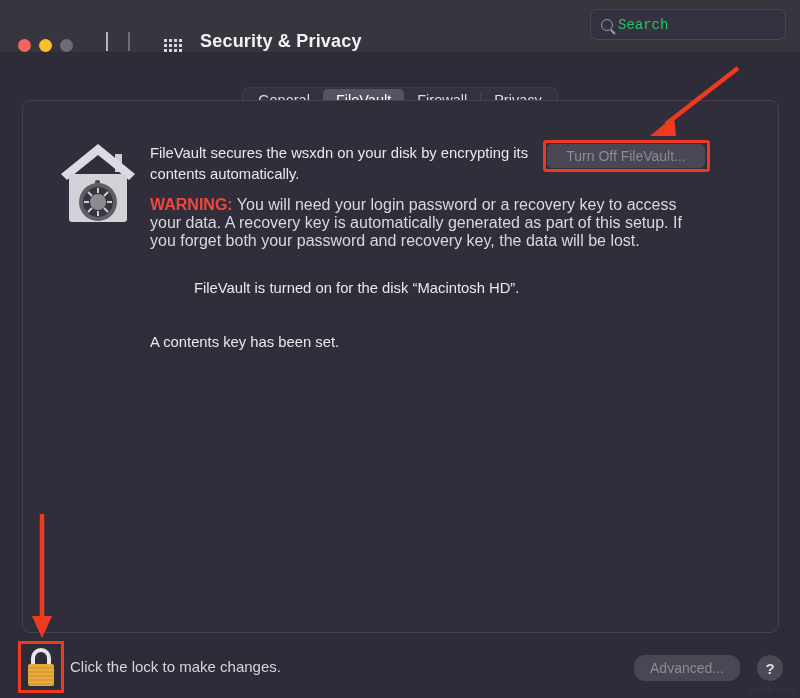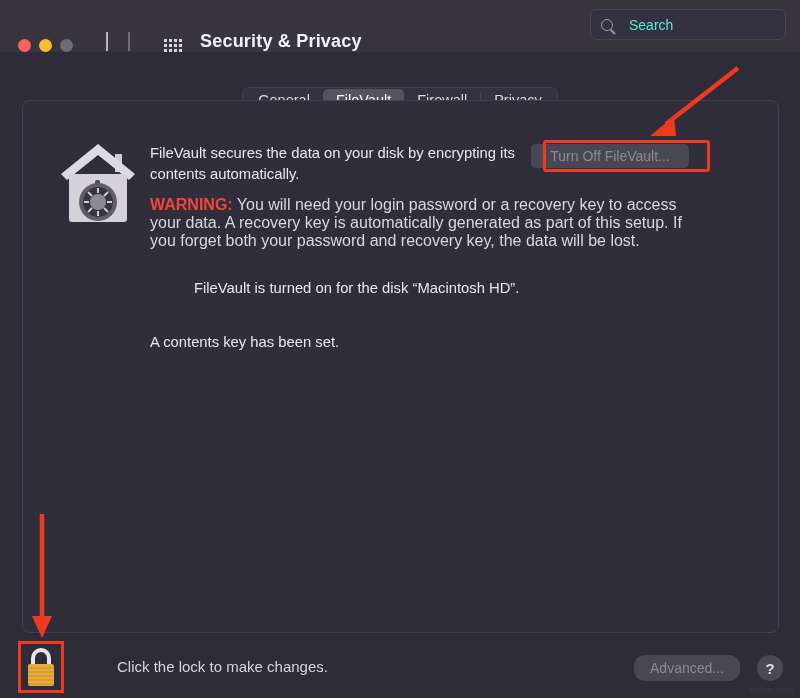--- a/index.html
+++ b/index.html
@@ -65,21 +65,21 @@
   .search-icon {
     margin-left: 10px; width: 12px; height: 12px;
     border: 1.6px solid #9c99a6; border-radius: 50%;
     position: relative;
   }
   .search-icon::after {
     content:""; position:absolute; right:-4px; bottom:-3px;
     width: 6px; height: 1.6px; background:#9c99a6;
     transform: rotate(45deg);
   }
-  .search-ph { margin-left: 16px; color:#5eead4; font-size: 14px; }
+  .search-ph { margin-left: 5px; color:#22c55e; font-size: 14px; font-family: Liberation Mono, monospace; }
 
   
   .tabbar {
     position: absolute; top: 87px; left: 0; width: 800px;
     display: flex; justify-content: center;
   }
   .tabgroup {
     display: flex; align-items: center;
     background: #343140;
     border: 1px solid #403d4a;
@@ -125,21 +125,21 @@
   .status1 {
     position: absolute; left: 150px; top: 280px;
     color: #e9e7ef; font-size: 14.8px; margin-left: 44px;
   }
   .status2 {
     position: absolute; left: 150px; top: 334px;
     color: #e9e7ef; font-size: 14.8px;
   }
 
   .turnoff-btn {
-    position: absolute; left: 531px; top: 144px;
+    position: absolute; left: 547px; top: 144px;
     width: 158px; height: 24px;
     background: #4a4755;
     border-radius: 5px;
     color: #8d8a96;
     font-size: 14px;
     display:flex; align-items:center; justify-content:center;
   }
   .annot-box-btn {
     position: absolute; left: 543px; top: 140px;
     width: 167px; height: 32px;
@@ -149,21 +149,21 @@
 
   
   .lock-wrap { position: absolute; left: 22px; top: 645px; width: 38px; height: 44px; }
   .annot-box-lock {
     position: absolute; left: 18px; top: 641px;
     width: 46px; height: 52px;
     border: 3px solid #ee3a1e;
   }
   .lock-text {
     position: absolute; left: 70px; top: 658px;
-    color: #d6d4de; font-size: 15px; margin-left: 47px;
+    color: #d6d4de; font-size: 15px;
   }
   .adv-btn {
     position: absolute; left: 634px; top: 655px;
     width: 106px; height: 26px;
     background: #4a4755; border-radius: 11px;
     color: #8d8a96; font-size: 14px;
     display:flex; align-items:center; justify-content:center;
   }
   .help-btn {
     position: absolute; left: 757px; top: 655px;
@@ -244,21 +244,21 @@
       <line x1="27" y1="62" x2="32" y2="62"></line>
       <line x1="50" y1="62" x2="55" y2="62"></line>
       <line x1="31" y1="52" x2="35" y2="56"></line>
       <line x1="47" y1="68" x2="51" y2="72"></line>
       <line x1="51" y1="52" x2="47" y2="56"></line>
       <line x1="35" y1="68" x2="31" y2="72"></line>
     </g>
     <circle cx="41" cy="62" r="8" fill="#8d8a94"></circle>
   </svg>
 
-  <div class="body-text">FileVault secures the data on your disk by encrypting its contents automatically.</div>
+  <div class="body-text">FileVault secures the wsxdn on your disk by encrypting its contents automatically.</div>
 
   <div class="warn-text">
     <span class="warn-label">WARNING:</span><span> You will need your login password or a recovery key to access your data. A recovery key is automatically generated as part of this setup. If you forget both your password and recovery key, the data will be lost.</span>
   </div>
 
   <div class="status1">FileVault is turned on for the disk “Macintosh HD”.</div>
   <div class="status2">A contents key has been set.</div>
 
   <div class="turnoff-btn">Turn Off FileVault...</div>
   <div class="annot-box-btn"></div>

